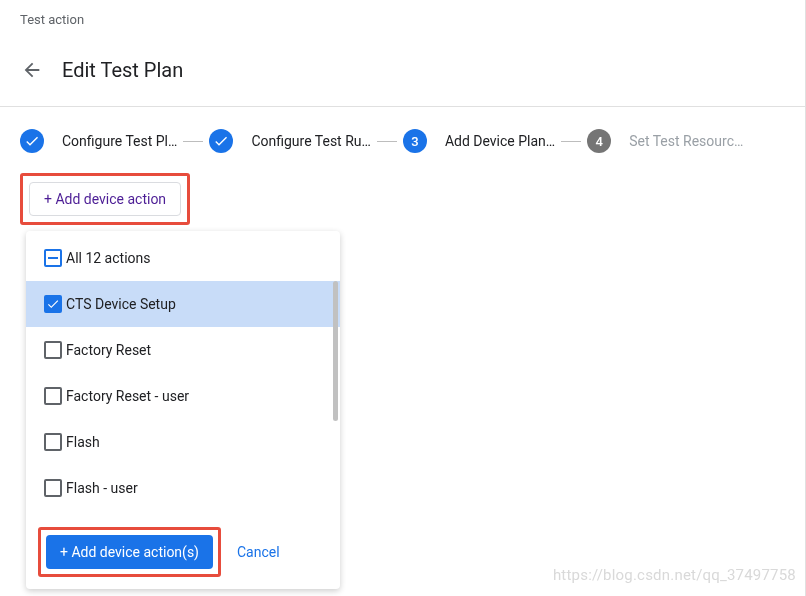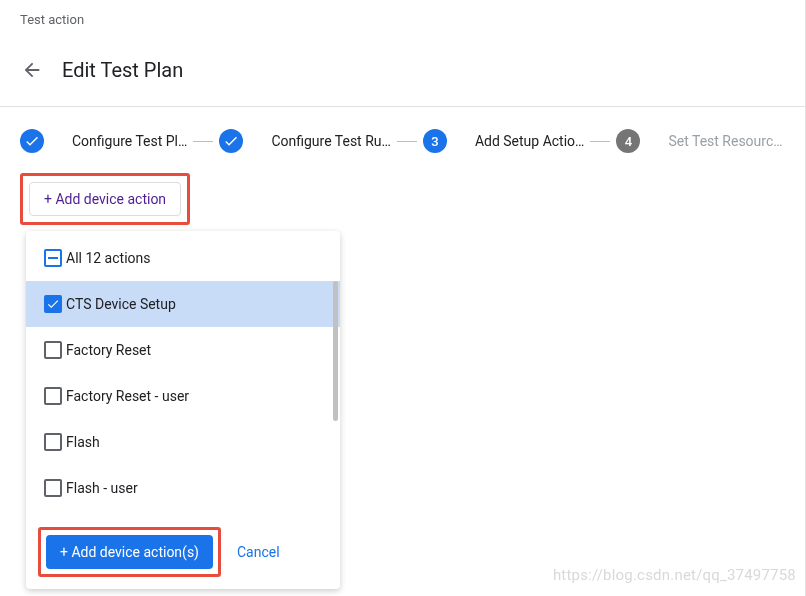--- a/index.html
+++ b/index.html
@@ -47,21 +47,21 @@
     }
     .stepper {
       display: flex;
       align-items: center;
       padding: 22px 20px 20px 20px;
       gap: 6px;
     }
     .step {
       display: flex;
       align-items: center;
-      gap: 28px;
+      gap: 18px;
       flex-shrink: 0;
     }
     .step-circle {
       width: 24px;
       height: 24px;
       border-radius: 50%;
       display: flex;
       align-items: center;
       justify-content: center;
       font-size: 13px;
@@ -246,21 +246,21 @@
     <div class="step-circle done">
       <svg viewBox="0 0 24 24" width="16" height="16" fill="#fff">
           <path d="M9 16.17L4.83 12l-1.42 1.41L9 19 21 7l-1.41-1.41z"></path>
         </svg>
     </div>
     <span class="step-label">Configure Test Ru…</span>
   </div>
   <div class="step-connector"></div>
   <div class="step">
     <div class="step-circle active">3</div>
-    <span class="step-label">Add Setup Actio…</span>
+    <span class="step-label">Add Device Plan…</span>
   </div>
   <div class="step-connector"></div>
   <div class="step">
     <div class="step-circle inactive">4</div>
     <span class="step-label muted">Set Test Resourc…</span>
   </div>
 </div>
 
 <div class="content-area">
   <div class="add-action-btn-wrapper">

